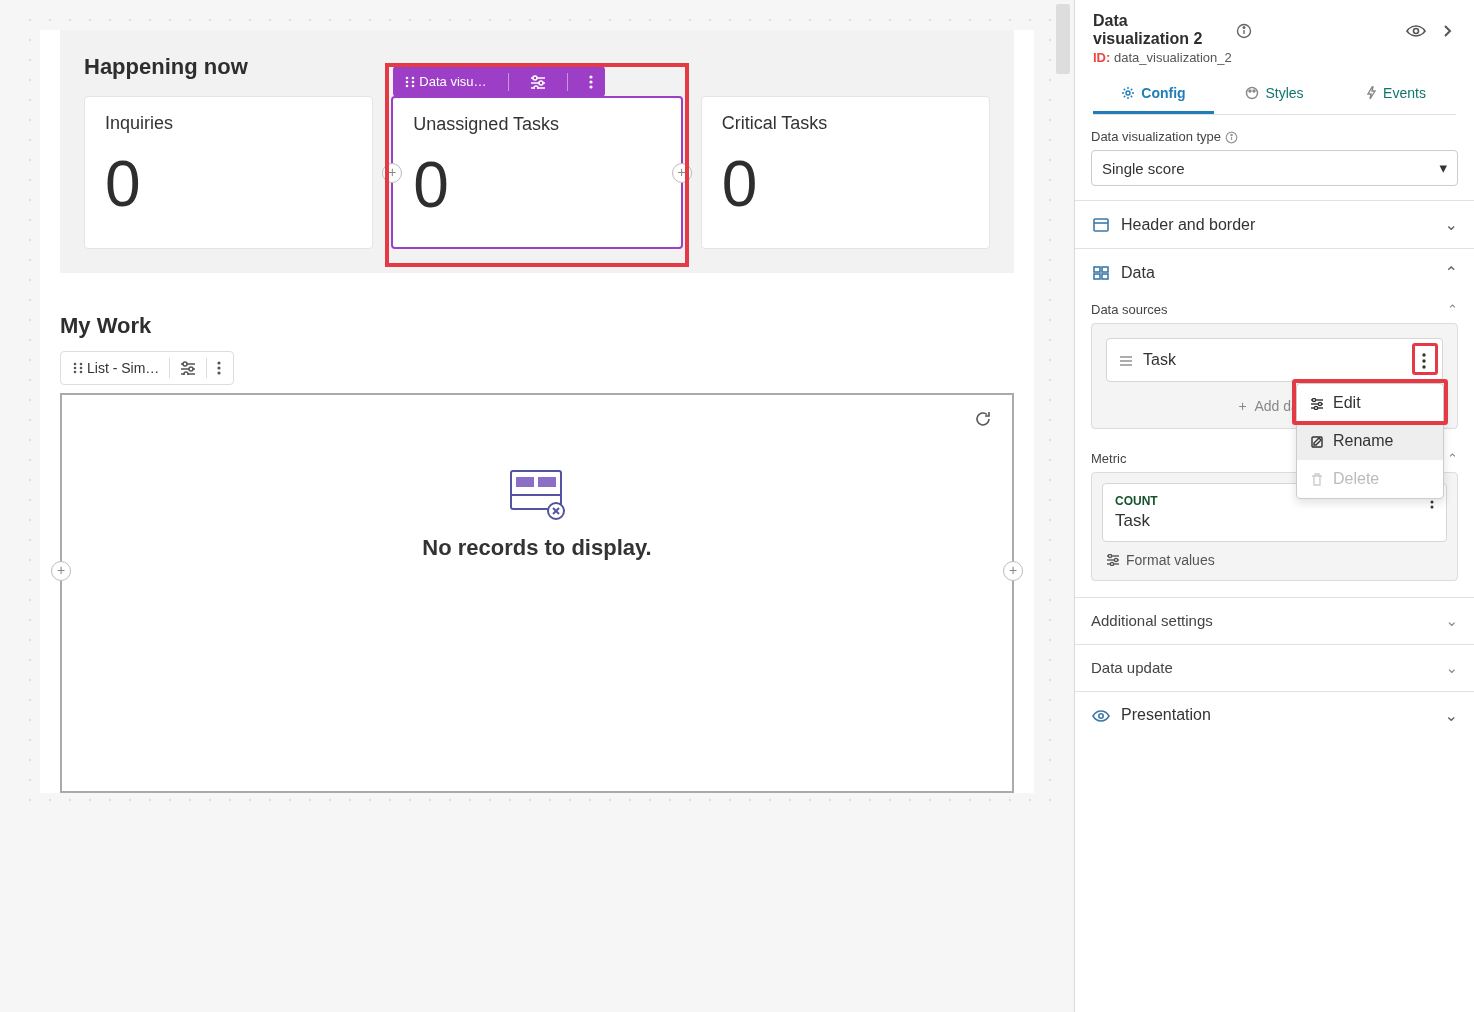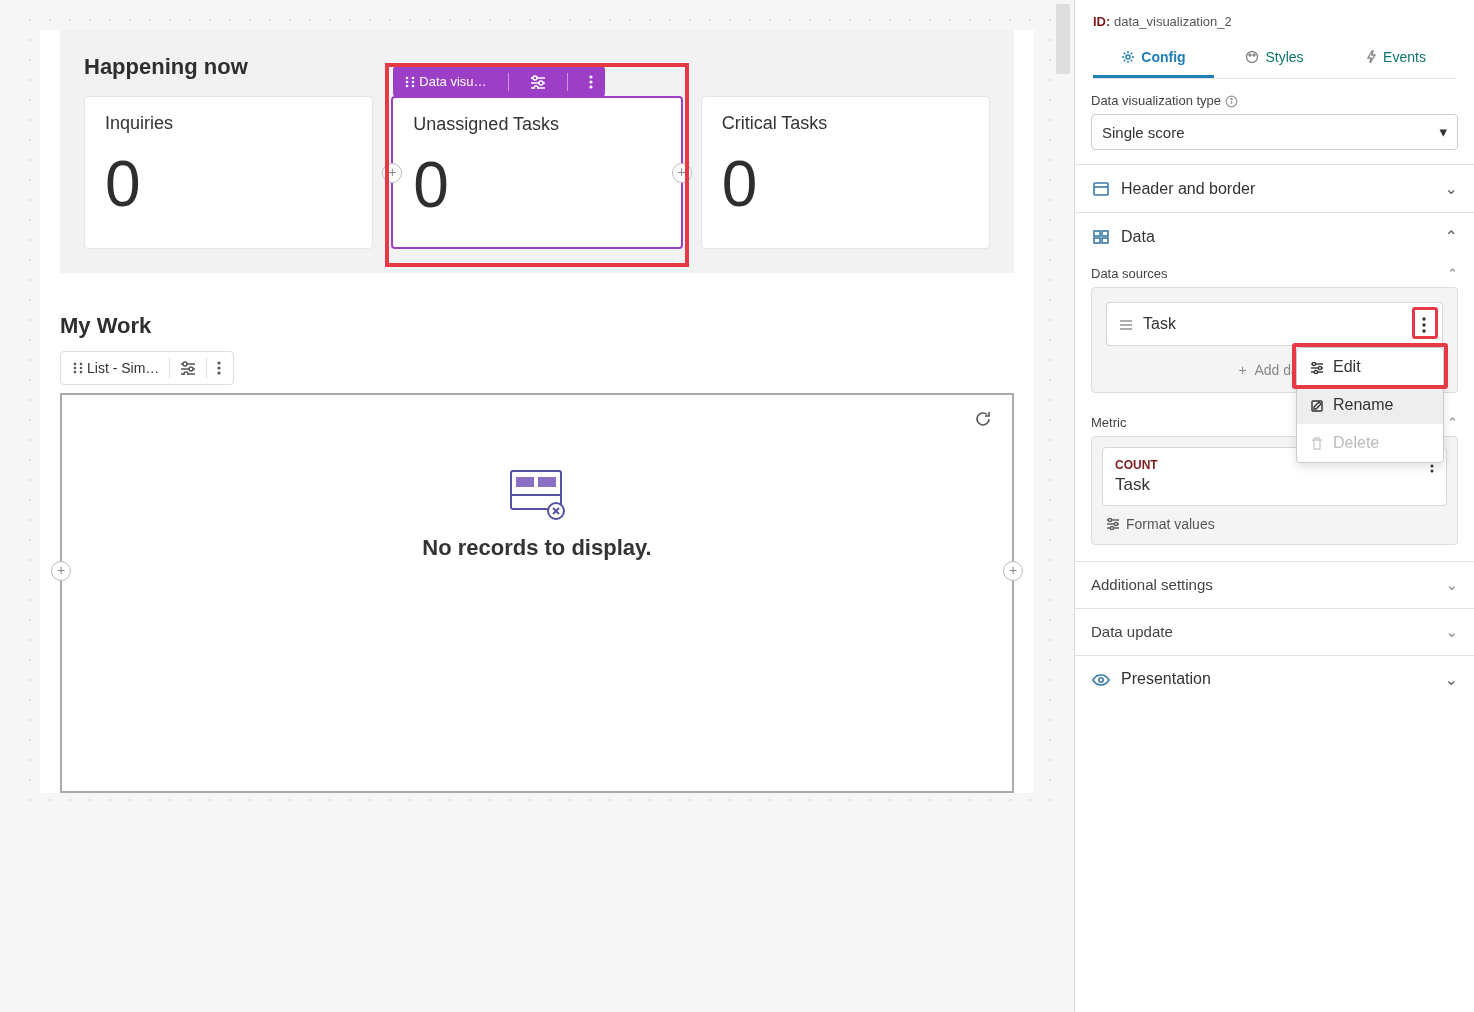--- a/index.html
+++ b/index.html
@@ -50,21 +50,21 @@
 .list-box .add-handle.left { left: -11px; }
 .list-box .add-handle.right { right: -11px; }
 
 
 .right { border-left: 1px solid #d9d9d9; background: #fff; display: flex; flex-direction: column; overflow-y: auto; }
 .rp-head { padding: 12px 18px 0 18px; }
 .rp-title-row { display: flex; align-items: center; gap: 8px; }
 .rp-title { font-size: 16px; font-weight: 600; flex: 1; }
 .rp-head .icon-btn { color: #555; font-size: 16px; padding: 2px 4px; }
 .rp-id { font-size: 13px; color: #555; margin-top: 2px; }
-.rp-id b { color: #7f1d1d; }
+.rp-id b { color: #ef4444; }
 
 .tabs { display: flex; border-bottom: 1px solid #e1e1e1; margin-top: 10px; }
 .tab { flex: 1; text-align: center; padding: 10px 4px; color: #0f766e; font-size: 14px; display: flex; justify-content: center; gap: 6px; align-items: center; border-bottom: 3px solid transparent; cursor: pointer; }
 .tab.active { color: #1f7eb8; border-bottom-color: #1f7eb8; font-weight: 600; }
 
 .rp-body { padding: 14px 16px; }
 .field-label { font-size: 13px; color: #444; margin-bottom: 6px; display: flex; align-items: center; gap: 4px; }
 .field-label .info { color: #888; font-size: 12px; }
 .select { border: 1px solid #ccc; border-radius: 4px; padding: 8px 10px; display: flex; justify-content: space-between; align-items: center; font-size: 15px; color: #333; }
 
@@ -86,21 +86,21 @@
 .context-menu { position: absolute; right: -2px; top: 44px; width: 148px; background: #fff; border: 1px solid #ccc; border-radius: 4px; box-shadow: 0 4px 10px rgba(0,0,0,.12); z-index: 60; }
 .cm-item { padding: 10px 12px; font-size: 16px; display: flex; align-items: center; gap: 8px; color: #333; }
 .cm-item.hover { background: #eee; }
 .cm-item.disabled { color: #bbb; }
 .cm-item .mi-icon { width: 16px; text-align: center; }
 .edit-red { position: absolute; top: -5px; left: -5px; right: -5px; height: 46px; border: 4px solid #e63946; border-radius: 3px; pointer-events: none; }
 
 .metric { padding: 6px 16px 16px 16px; }
 .metric-box { border: 1px solid #dcdcdc; background: #f4f4f4; border-radius: 4px; padding: 10px; }
 .metric-item { background: #fff; border: 1px solid #d6d6d6; border-radius: 4px; padding: 10px 12px; }
-.metric-item .m-top { font-size: 12px; color: #7f1d1d; font-weight: 600; display: flex; justify-content: space-between; align-items: center; }
+.metric-item .m-top { font-size: 12px; color: #14532d; font-weight: 600; display: flex; justify-content: space-between; align-items: center; }
 .metric-item .m-name { font-size: 17px; color: #333; margin-top: 2px; }
 .format-values { display: flex; align-items: center; gap: 6px; color: #555; font-size: 14px; padding: 10px 4px 2px 4px; }
 
 .sub-acc { border-top: 1px solid #e1e1e1; }
 .sub-acc .acc-head { padding: 14px 16px; font-size: 15px; color: #444; }
 .sub-acc .acc-head .chev { color: #888; }
 
 svg { display: inline-block; vertical-align: middle; }
 </style>
 </head>
@@ -230,20 +230,42 @@
               <div class="msg">No records to display.</div>
             </div>
           </div>
         </div>
       </div>
     </div>
   </div>
 
   <div class="right">
     <div class="rp-head">
+      <div class="rp-title-row">
+        <span class="rp-title">Data visualization 2</span>
+        <span class="icon-btn">
+          <svg width="16" height="16" viewBox="0 0 16 16" fill="none" stroke="#666" stroke-width="1.4">
+              <circle cx="8" cy="8" r="6.5"></circle>
+              <line x1="8" y1="7" x2="8" y2="11"></line>
+              <circle cx="8" cy="4.5" r="0.8" fill="#666"></circle>
+            </svg>
+        </span>
+        <span style="flex:1"></span>
+        <span class="icon-btn">
+          <svg width="20" height="14" viewBox="0 0 20 14" fill="none" stroke="#555" stroke-width="1.6">
+              <path d="M1 7s3-5 9-5 9 5 9 5-3 5-9 5-9-5-9-5z"></path>
+              <circle cx="10" cy="7" r="2.5"></circle>
+            </svg>
+        </span>
+        <span class="icon-btn">
+          <svg width="10" height="16" viewBox="0 0 10 16" fill="none" stroke="#555" stroke-width="2">
+              <path d="M3 3l5 5-5 5"></path>
+            </svg>
+        </span>
+      </div>
       <div class="rp-id"><b>ID:</b> <span>data_visualization_2</span></div>
 
       <div class="tabs">
         <div class="tab active">
           <svg width="14" height="14" viewBox="0 0 14 14" fill="none" stroke="#1f7eb8" stroke-width="1.4">
               <circle cx="7" cy="7" r="2"></circle>
               <path d="M7 1v2M7 11v2M1 7h2M11 7h2M2.8 2.8l1.4 1.4M9.8 9.8l1.4 1.4M2.8 11.2l1.4-1.4M9.8 4.2l1.4-1.4"></path>
             </svg>
           <span>Config</span>
         </div>

